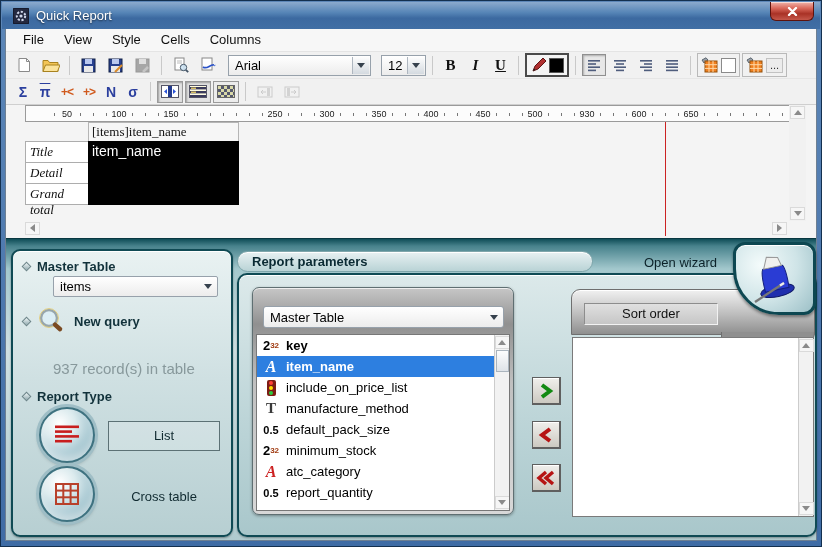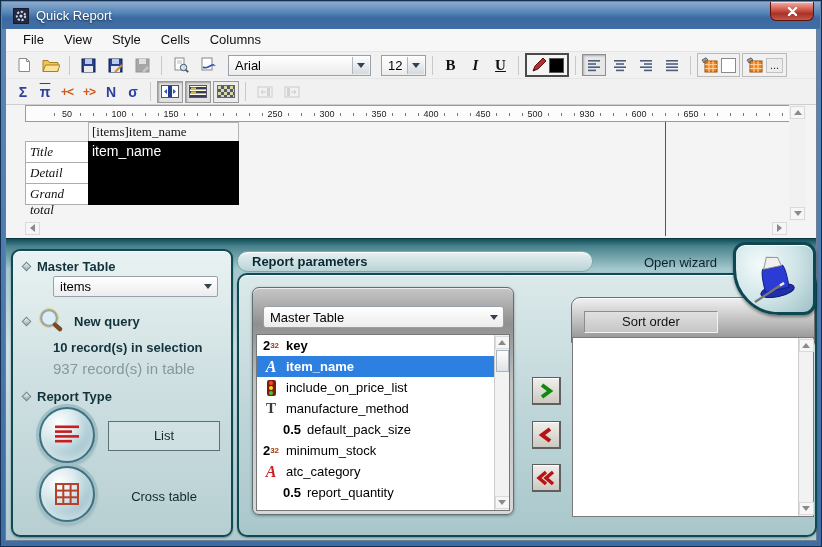--- a/index.html
+++ b/index.html
@@ -146,37 +146,37 @@
                width:calc(100% - 15px); }
   .field-row.selected { background:var(--sel,#2d7fe0); color:#fff; }
   .field-row.bold .fname { font-weight:bold; }
   .fname { margin-left:4px; white-space:nowrap; }
   .fi { width:22px; flex:none; display:flex; justify-content:center; align-items:center; font-weight:bold; }
   .fi-longint { font-size:13px; color:#000; }
   .fi-longint sup { font-size:8px; color:#a03a10; font-weight:bold;text-align:right; }
   .fi-alpha { font-family:"Liberation Serif",serif; font-style:italic; font-weight:bold; font-size:16px; color:var(--accent-red,#c22); }
   .selected .fi-alpha { color:#fff; }
   .fi-text { font-family:"Liberation Serif",serif; font-size:15px; color:#3a3a3a; }
-  .fi-real { font-size:13px; color:#000;margin-left:21px; }
+  .fi-real { font-size:11px; color:#000; }
   .fi-bool { width:9px; height:16px; background:#7c1d14; border-radius:2px; display:inline-flex;
              flex-direction:column; align-items:center; justify-content:space-evenly; }
   .fi-bool i { width:4px; height:4px; border-radius:50%; display:block; }
   .tl-r { background:#ff4136; } .tl-y { background:#ffdc00; } .tl-g { background:#2ecc40; }
   .list-sb { position:absolute; right:0; top:0; bottom:0; width:15px; background:#f2f2f2; border-left:1px solid #ccc;
              display:flex; flex-direction:column; align-items:center; padding:1px; }
   .sb-thumb { width:13px; height:22px; background:linear-gradient(#fdfdfd,#dfe3e8); border:1px solid #aab4bd; margin-top:1px; }
   .sb-fill { flex:1; }
 
   .move-btn { position:absolute; left:293px; width:29px; height:28px;
               background:linear-gradient(#f0efec,#ccc9c1); border:1px solid #5f5f5f;
               border-right-width:2px; border-bottom-width:2px; box-shadow:inset 0 1px 0 #fff;
               display:flex; align-items:center; justify-content:center; }
 
   .sort-panel { position:absolute; left:332px; top:14px; width:244px; height:228px; }
-  .sort-head { position:absolute; left:0; top:8px; right:0; height:46px; border:1px solid #6f6f6f;
+  .sort-head { position:absolute; left:0; top:0; right:0; height:46px; border:1px solid #6f6f6f;
                border-radius:9px 9px 0 0; background:linear-gradient(180deg,#f1f1f1,#bdbdbd 55%,#8f8f8f);
                box-shadow:inset 0 1px 0 #fff; }
   .sort-head::after { content:""; position:absolute; right:-1px; bottom:-13px; width:92px; height:14px;
                background:#8f8f8f; border:1px solid #6f6f6f; border-top:none; border-radius:0 0 26px 0; }
   .sort-label { position:absolute; left:12px; top:13px; width:134px; height:22px; font-size:13px;
                 text-align:center; line-height:20px; color:#111;
                 background:linear-gradient(#e0e0e0,#c6c6c6); border:1px solid;
                 border-color:#8d8d8d #f2f2f2 #f2f2f2 #8d8d8d; }
   .sort-list { position:absolute; left:1px; top:48px; right:1px; bottom:0; background:#fff; border:1px solid #7a7a7a; }
 </style>
@@ -453,21 +453,20 @@
         </span>
         <div class="side-row" style="left:10px;top:56px">
           <span class="diamond"></span>
           <svg width="30" height="28" viewBox="0 0 30 28">
               <circle cx="12" cy="11" r="8" fill="#dceef5" stroke="#97a6ad" stroke-width="2.5"></circle>
               <circle cx="12" cy="11" r="9.4" fill="none" stroke="#e4cf7d"></circle>
               <rect x="17" y="15" width="11" height="4.4" rx="2" transform="rotate(42 18 16)" fill="#7a4a22"></rect>
             </svg>
           <span class="side-label">New query</span>
         </div>
-        <div class="sel-count">10 record(s) in selection</div>
         <div class="tbl-count">937 record(s) in table</div>
         <div class="side-row" style="left:10px;top:138px">
           <span class="diamond"></span>
           <span class="side-label">Report Type</span>
         </div>
         <span class="glossy" style="top:156px">
           <svg width="28" height="22" viewBox="0 0 28 22">
               <g fill="#c81e1e">
                 <rect x="2" y="1.5" width="24" height="2.6"></rect>
                 <rect x="2" y="6.3" width="17" height="2.6"></rect>

